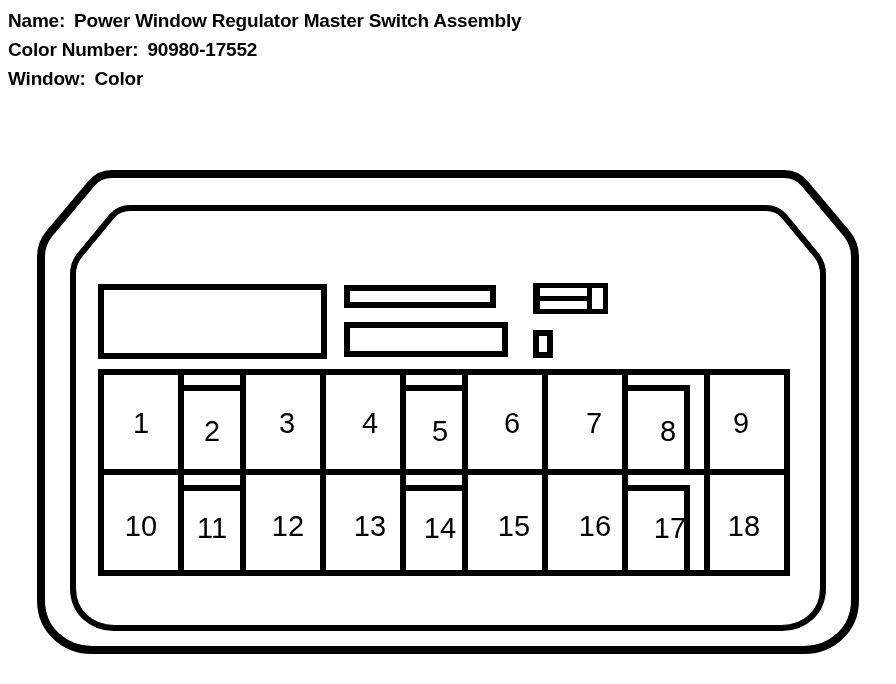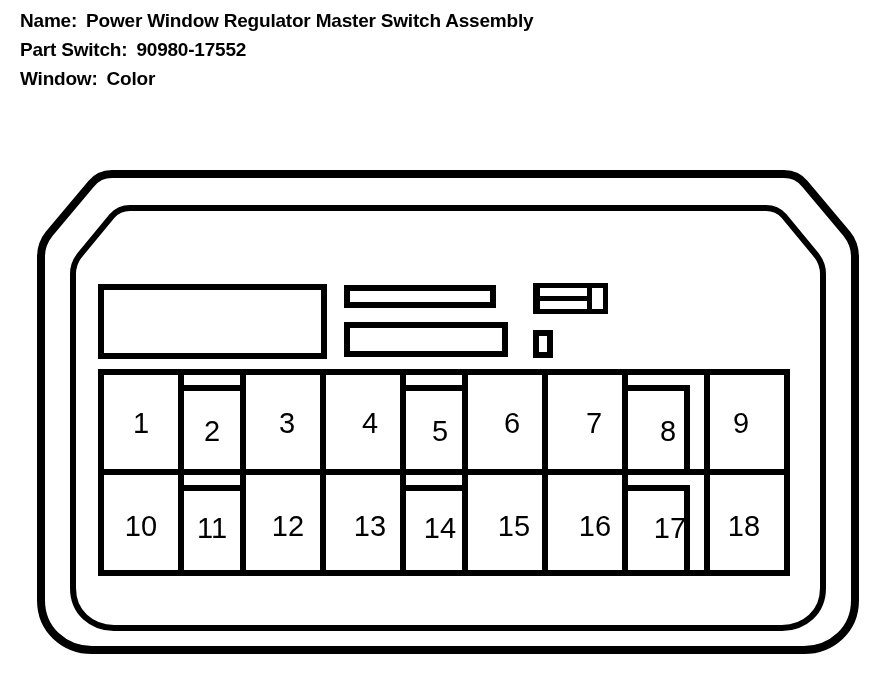--- a/index.html
+++ b/index.html
@@ -13,21 +13,21 @@
     height: 684px;
     position: relative;
     overflow: hidden;
     font-family: "Liberation Sans", sans-serif;
     color: #000000;
   }
 
   
   #spec-block {
     position: absolute;
-    left: 20px;
+    left: 8px;
     top: 6px;
     width: 860px;
   }
   .spec-row {
     display: block;
     white-space: nowrap;
     line-height: 29px;
     height: 29px;
     font-size: 19px;
     font-weight: bold;
@@ -64,21 +64,21 @@
   }
 </style>
 </head>
 <body>
 
 <div id="spec-block">
   <div class="spec-row">
     <span class="spec-label">Name:</span><span class="spec-value">Power Window Regulator Master Switch Assembly</span>
   </div>
   <div class="spec-row">
-    <span class="spec-label">Part Switch:</span><span class="spec-value">90980-17552</span>
+    <span class="spec-label">Color Number:</span><span class="spec-value">90980-17552</span>
   </div>
   <div class="spec-row">
     <span class="spec-label">Window:</span><span class="spec-value">Color</span>
   </div>
 </div>
 
 <div id="connector-figure">
   <svg id="connector-svg" width="896" height="534" viewBox="0 0 896 534" xmlns="http://www.w3.org/2000/svg">
 
     <path fill="none" stroke="#000000" stroke-width="8" stroke-linejoin="round" d="M 112 24

